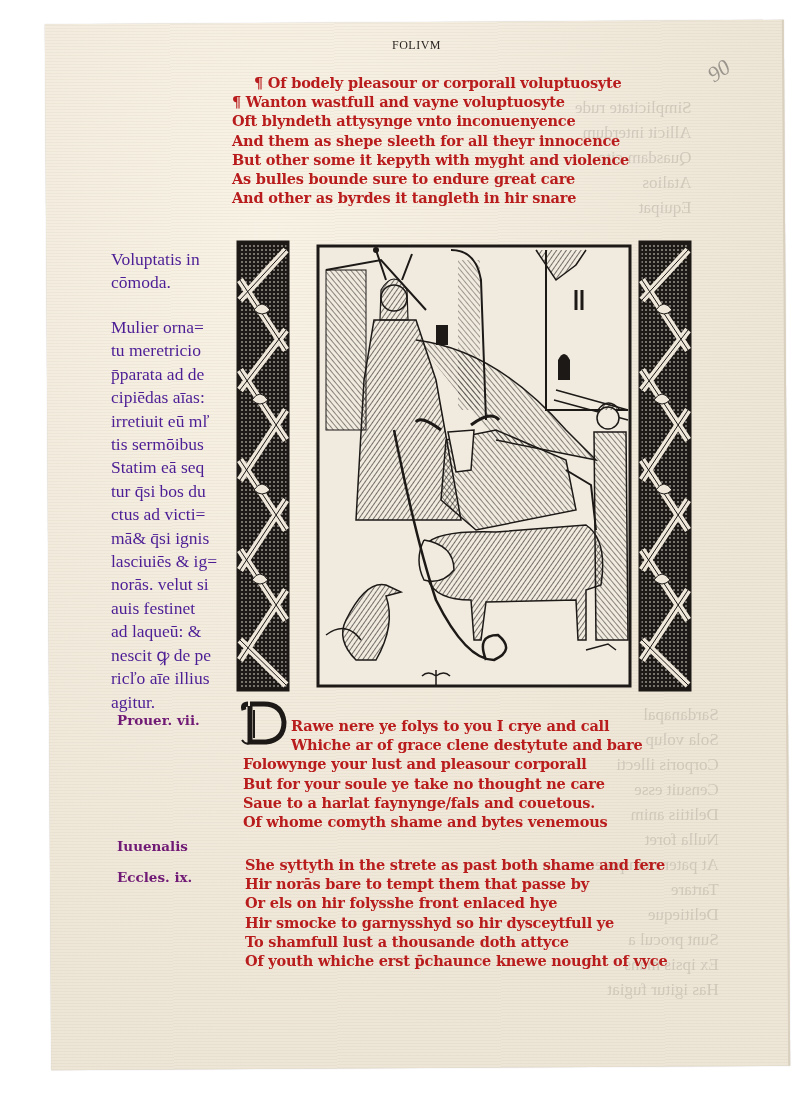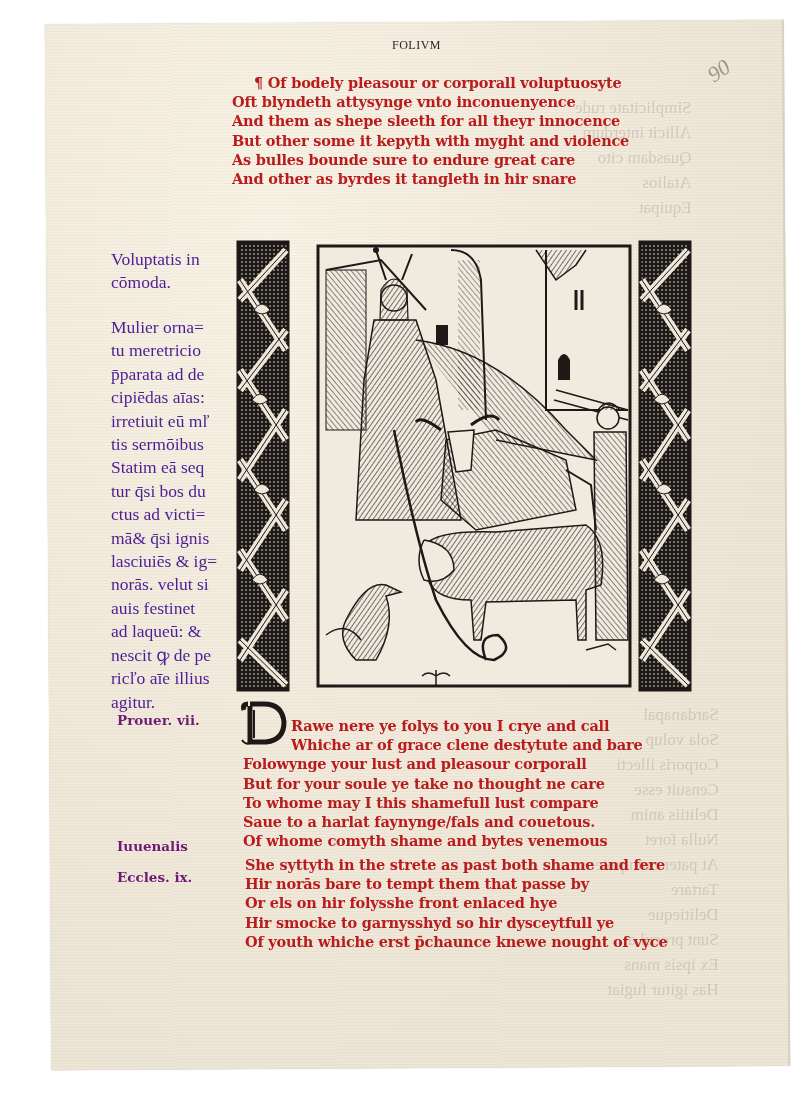--- a/index.html
+++ b/index.html
@@ -52,20 +52,21 @@
   <div>Ex ipsis mans</div>
   <div>Has igitur fugiat</div>
 </div>
 
 <div class="annot">90</div>
 
 <div class="folio">FOLIVM</div>
 
 <div class="bl verse1">
   <div style="padding-left:22px">¶ Of bodely pleasour or corporall voluptuosyte</div>
+  <div>¶ Wanton wastfull and vayne voluptuosyte</div>
   <div>Oft blyndeth attysynge vnto inconuenyence</div>
   <div>And them as shepe sleeth for all theyr innocence</div>
   <div>But other some it kepyth with myght and violence</div>
   <div>As bulles bounde sure to endure great care</div>
   <div>And other as byrdes it tangleth in hir snare</div>
 </div>
 
 <div class="margin-lat" style="top:228px;">
   <div>Voluptatis in</div>
   <div>cōmoda.</div>
@@ -171,24 +172,24 @@
   <path d="M8 4 Q2 4 4 10 M10 6 L10 42 L26 42 Q44 40 44 22 Q42 4 24 4 L10 4" fill="none" stroke="#1c1917" stroke-width="5"></path>
   <path d="M14 10 L14 38" stroke="#1c1917" stroke-width="2"></path>
   <path d="M2 40 q4 6 10 2" fill="none" stroke="#1c1917" stroke-width="2"></path>
 </svg>
 
 <div class="bl verse2">
   <div style="padding-left:48px">Rawe nere ye folys to you I crye and call</div>
   <div style="padding-left:48px">Whiche ar of grace clene destytute and bare</div>
   <div>Folowynge your lust and pleasour corporall</div>
   <div>But for your soule ye take no thought ne care</div>
-  <div>To whome may I this shamefull lust compare</div>
   <div>Saue to a harlat faynynge/fals and couetous.</div>
   <div>Of whome comyth shame and bytes venemous</div>
 </div>
 
 <div class="bl verse3">
   <div>She syttyth in the strete as past both shame and fere</div>
   <div>Hir norās bare to tempt them that passe by</div>
   <div>Or els on hir folysshe front enlaced hye</div>
   <div>Hir smocke to garnysshyd so hir dysceytfull ye</div>
+  <div>To shamfull lust a thousande doth attyce</div>
   <div>Of youth whiche erst p̄chaunce knewe nought of vyce</div>
 </div>
 
 </body></html>

